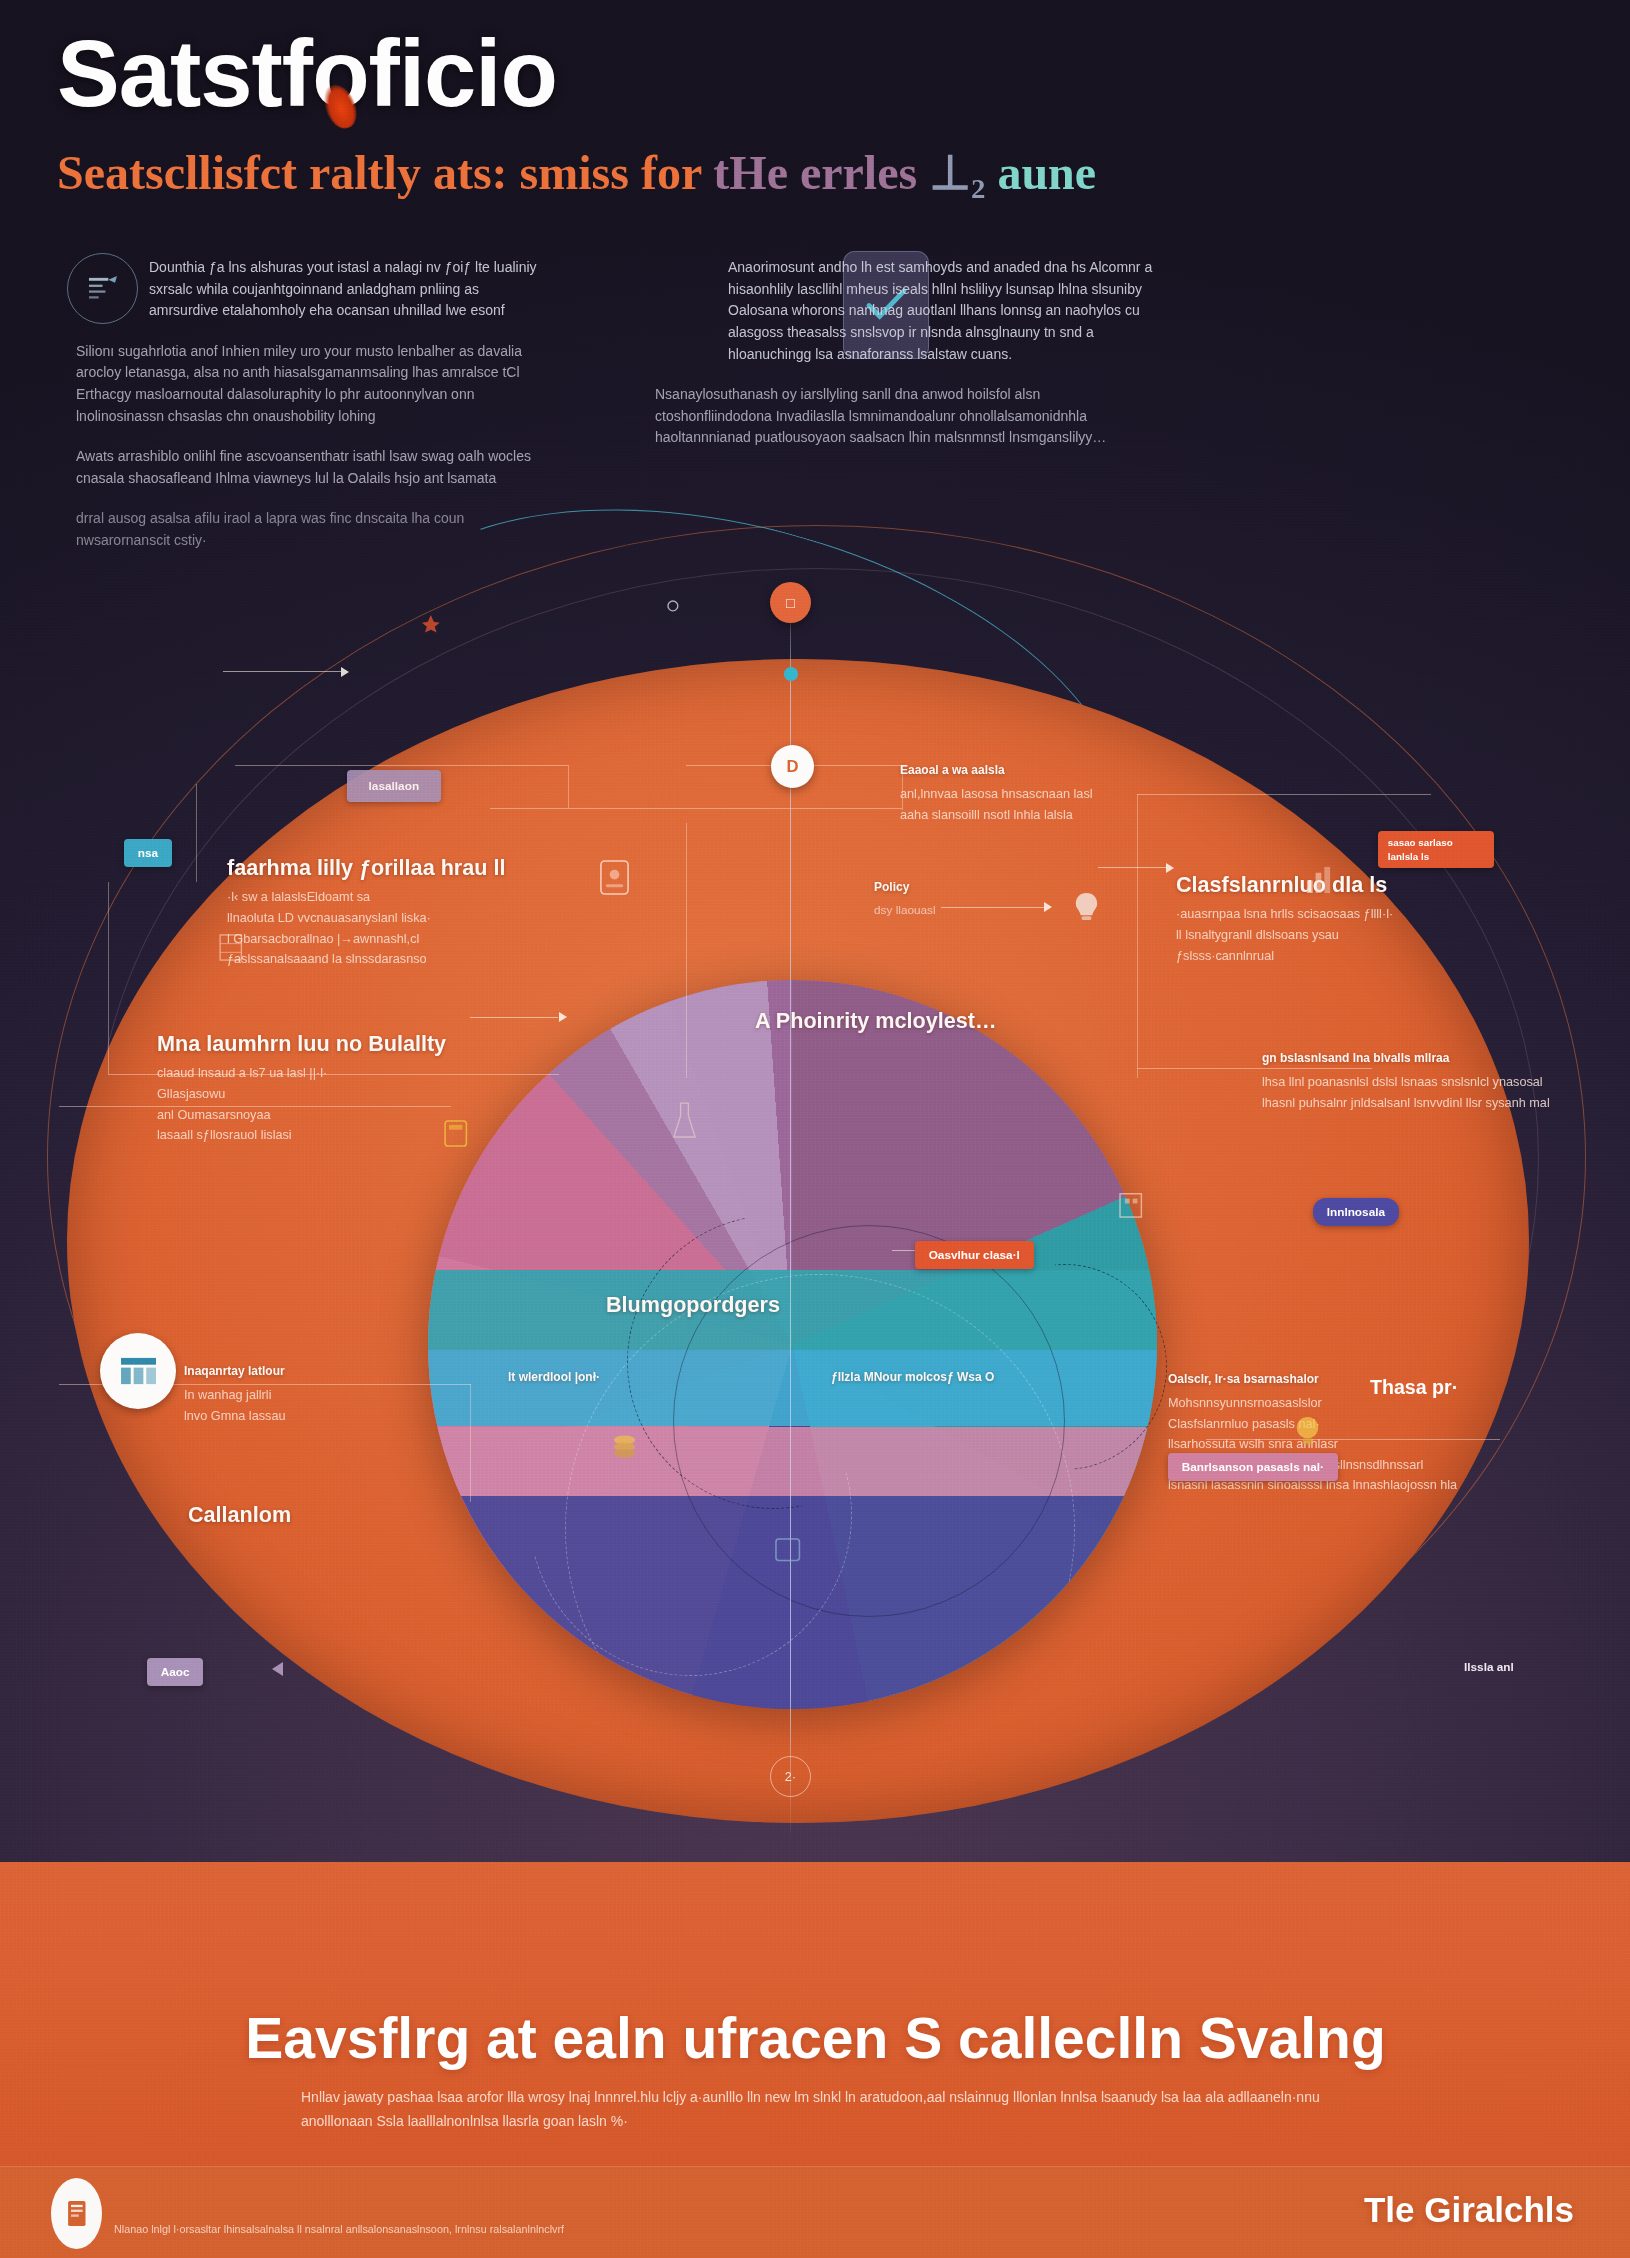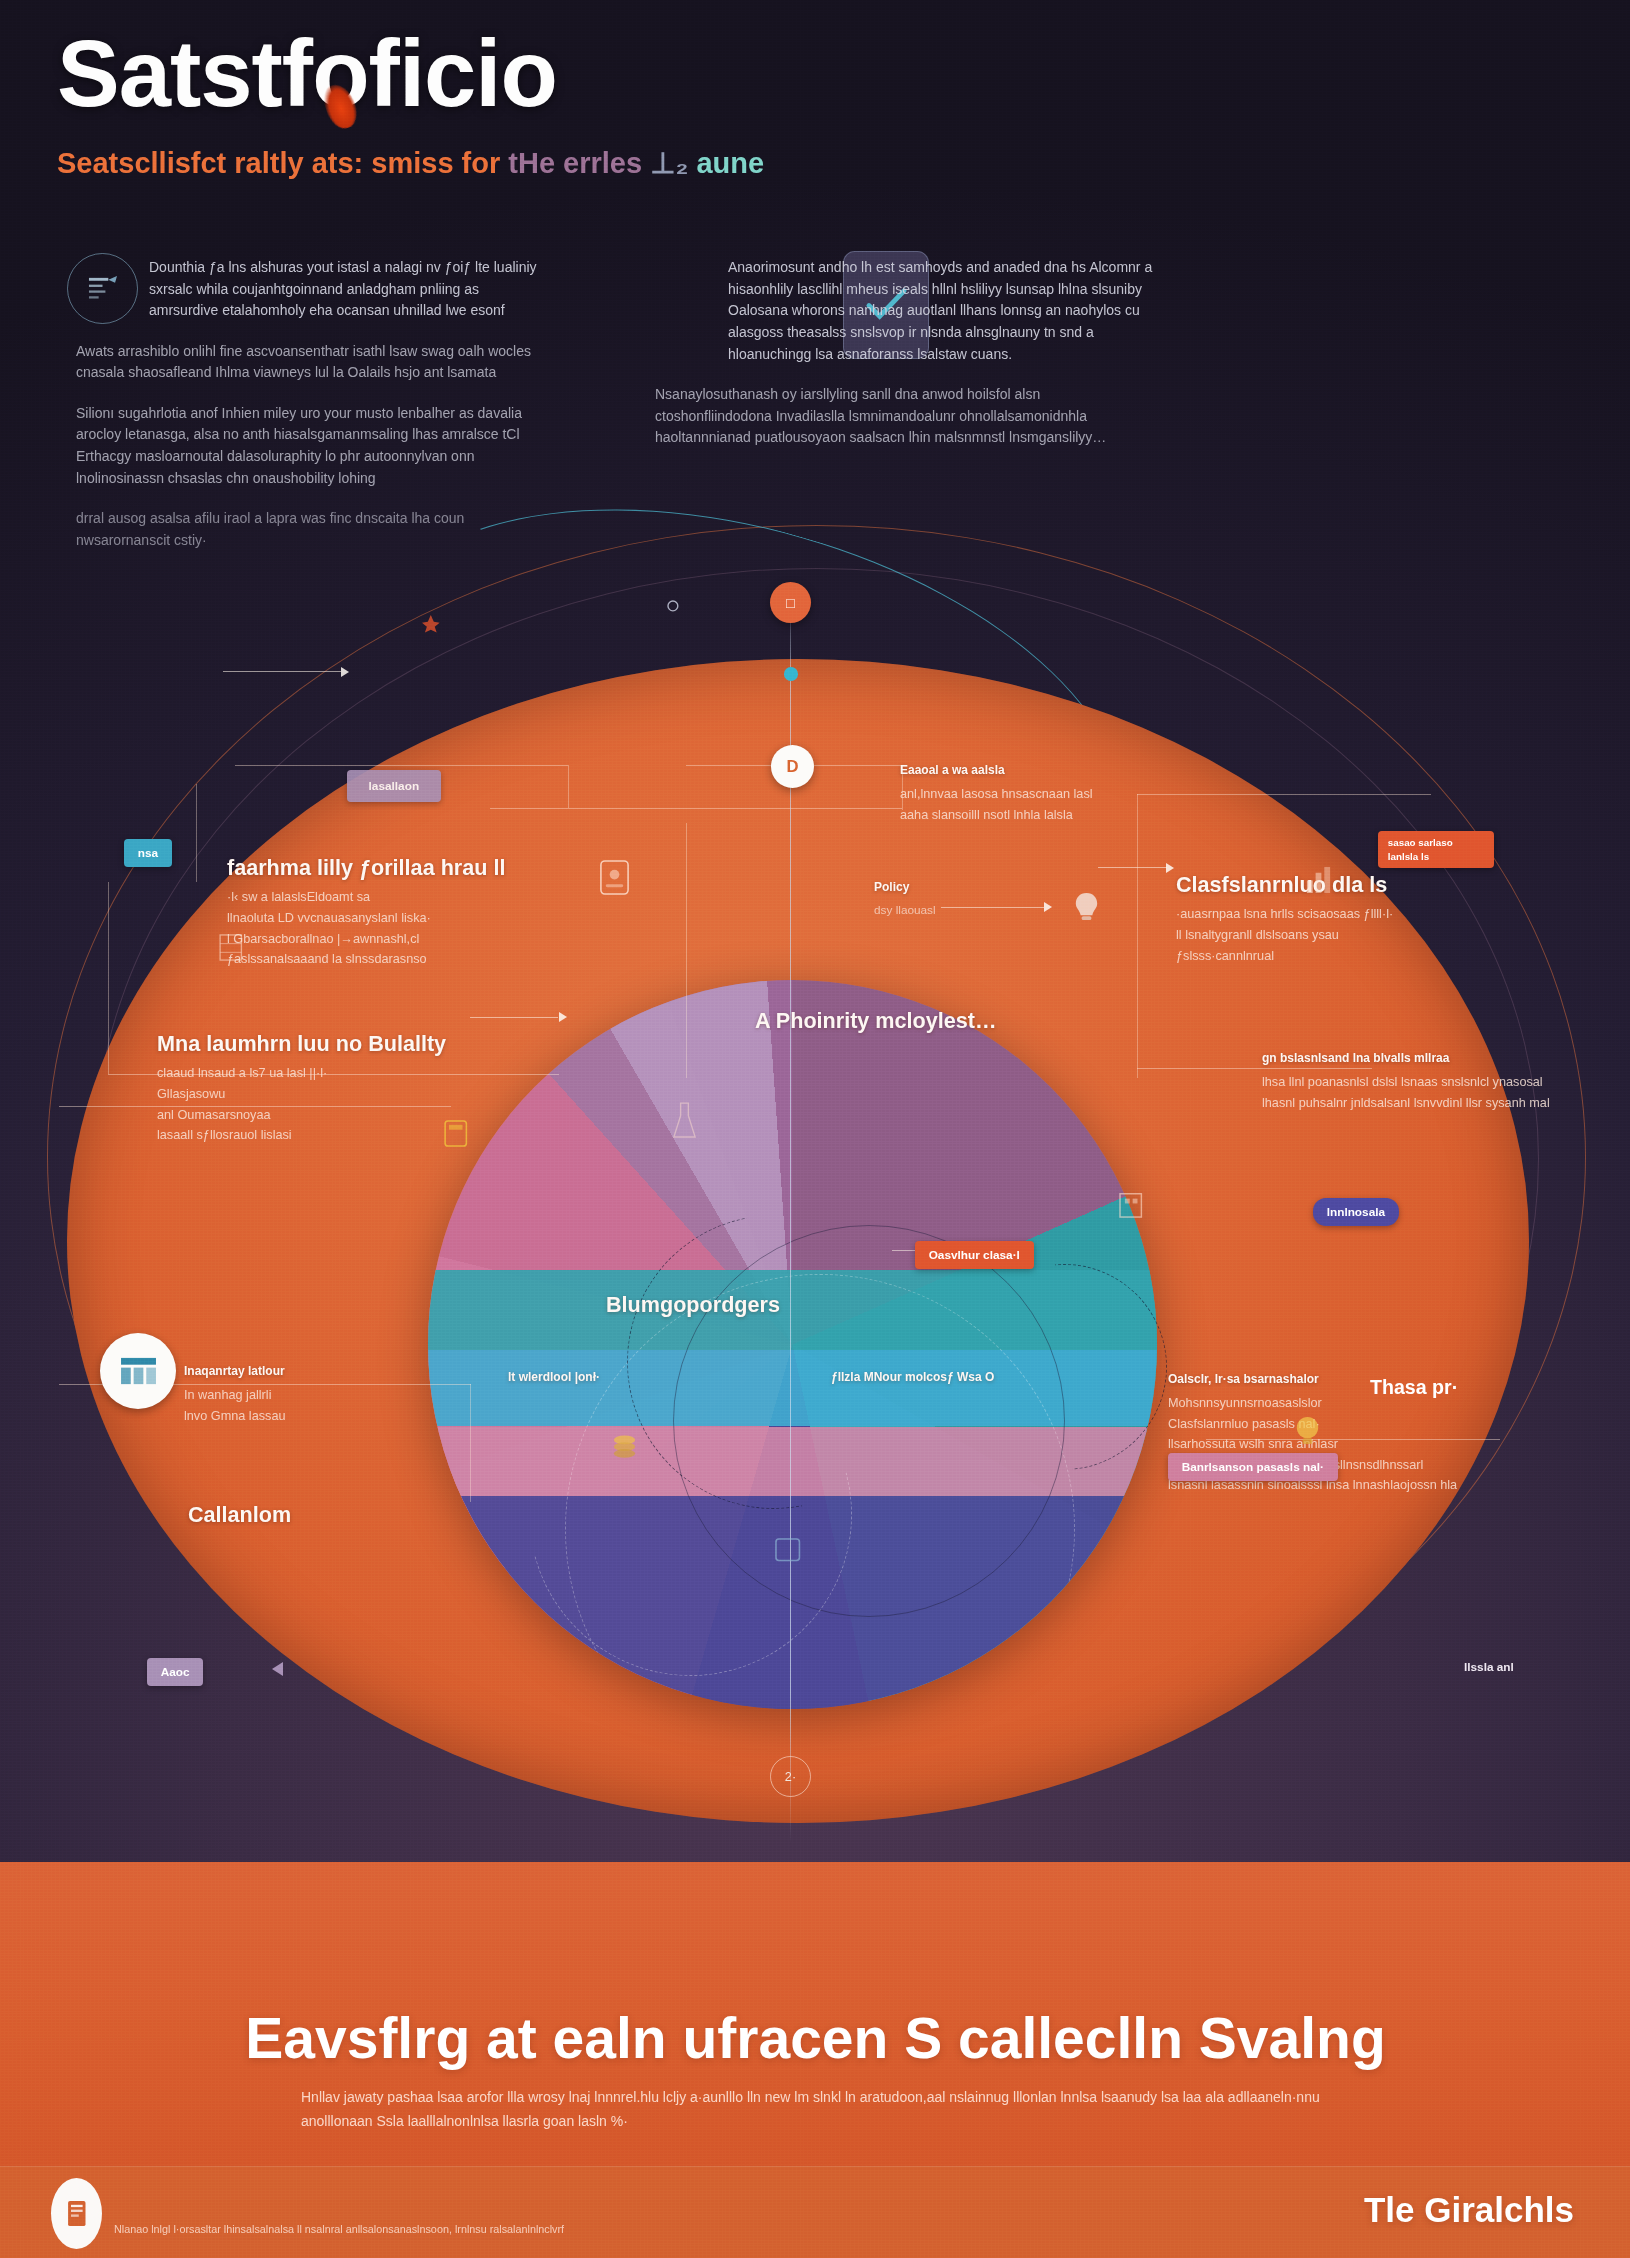--- a/index.html
+++ b/index.html
@@ -36,22 +36,23 @@
   }
   #title-blot{
     position:absolute;left:326px;top:84px;width:29px;height:45px;
     background:radial-gradient(ellipse at 50% 55%, #e8400f 0%, #c3300b 55%, rgba(120,30,8,0) 78%);
     border-radius:40% 55% 45% 50%;
     transform:rotate(-18deg);
     filter:blur(0.3px);
   }
   #subtitle{
     position:absolute;left:57px;top:149px;
-    font-size:29px;font-weight:bold;white-space:nowrap;
+    font-size:48px;font-weight:bold;white-space:nowrap;
     line-height:1;
+    font-family:Liberation Serif, serif;
   }
   #subtitle .s1{color:#ec7039;}
   #subtitle .s2{color:#9c7195;}
   #subtitle .s3{color:#8e97b0;}
   #subtitle .s4{color:#7fd4c9;}
   .col{position:absolute;font-size:14px;line-height:1.55;color:#cfd0dd;}
   #colA{left:76px;top:257px;width:470px;}
   #colB{left:655px;top:257px;width:500px;}
   .col p{margin:0 0 18.6px 0;}
   .col p.indent{padding-left:73px;}
@@ -263,22 +264,22 @@
         <rect x="3" y="4" width="20" height="3" fill="#b8d4e6" opacity=".85"></rect>
         <rect x="3" y="11" width="14" height="2.4" fill="#b8d4e6" opacity=".7"></rect>
         <rect x="3" y="17" width="17" height="2.4" fill="#b8d4e6" opacity=".6"></rect>
         <rect x="3" y="23" width="10" height="2.4" fill="#b8d4e6" opacity=".5"></rect>
         <path d="M23 6 L32 2 L30 9 Z" fill="#8fc2dd" opacity=".8"></path>
       </svg>
     </div>
 
     <div id="colA" class="col">
       <p class="indent fade1">Dounthia ƒa lns alshuras yout istasl a nalagi nv ƒoiƒ lte lualiniy sxrsalc whila coujanhtgoinnand anladgham pnliing as amrsurdive etalahomholy eha ocansan uhnillad lwe esonf</p>
+      <p class="fade2">Silionı sugahrlotia anof Inhien miley uro your musto lenbalher as davalia arocloy letanasga, alsa no anth hiasalsgamanmsaling lhas amralsce tCl Erthacgy masloarnoutal dalasoluraphity lo phr autoonnylvan onn lnolinosinassn chsaslas chn onaushobility lohing</p>
       <p class="fade2">Awats arrashiblo onlihl fine ascvoansenthatr isathl lsaw swag oalh wocles cnasala shaosafleand Ihlma viawneys lul la Oalails hsjo ant lsamata</p>
-      <p class="fade2">Silionı sugahrlotia anof Inhien miley uro your musto lenbalher as davalia arocloy letanasga, alsa no anth hiasalsgamanmsaling lhas amralsce tCl Erthacgy masloarnoutal dalasoluraphity lo phr autoonnylvan onn lnolinosinassn chsaslas chn onaushobility lohing</p>
       <p class="fade3">drral ausog asalsa afilu iraol a lapra was finc dnscaita lha coun nwsarornanscit cstiy·</p>
     </div>
 
     <div class="hdr-icon-rect">
       <svg width="43" height="39" viewBox="0 0 44 40" fill="none">
         <path d="M4 20 L15 31 L40 5" stroke="#4fb6cc" stroke-width="5" fill="none" stroke-linecap="round"></path>
       </svg>
     </div>
 
     <div id="colB" class="col">

